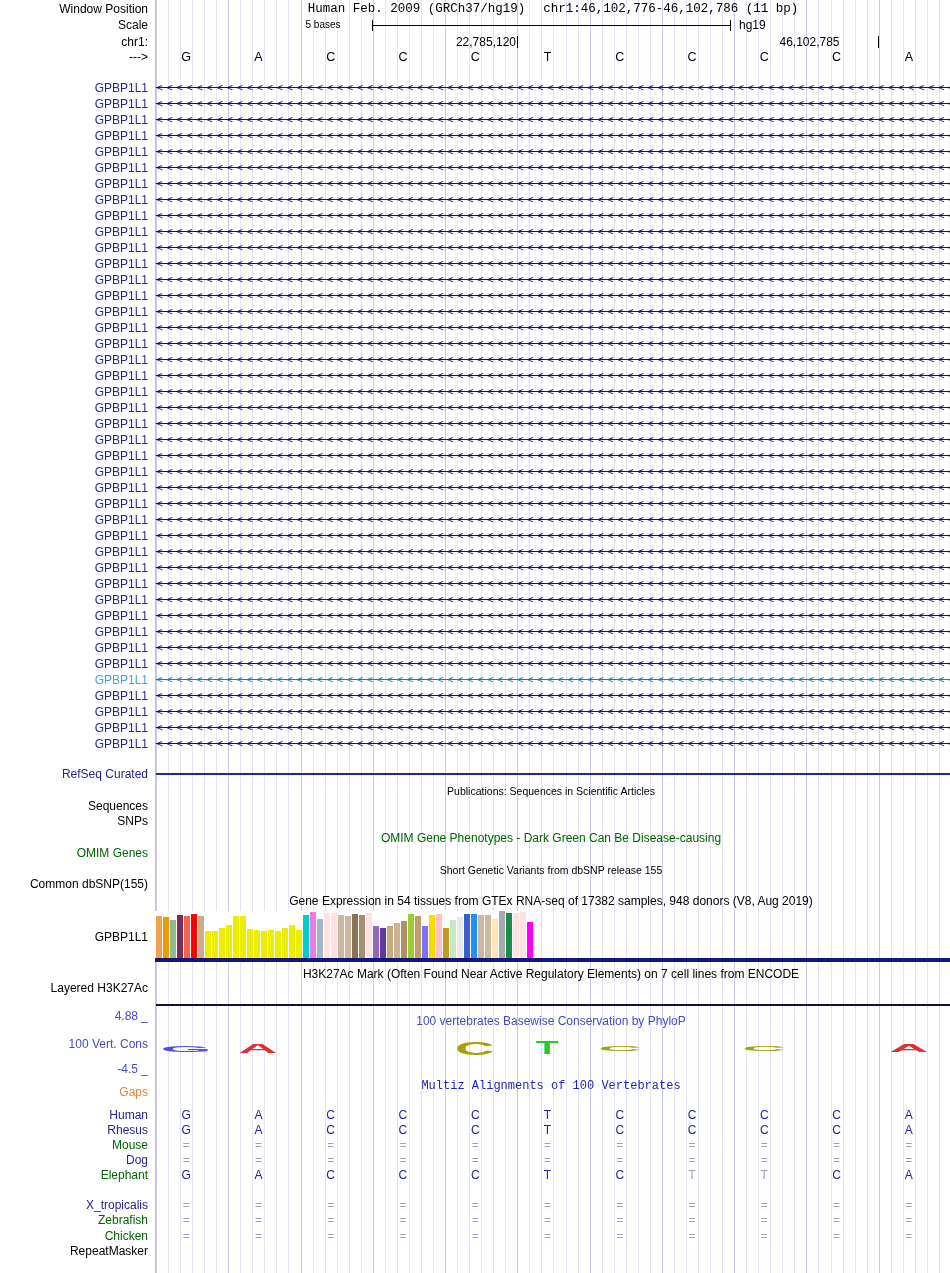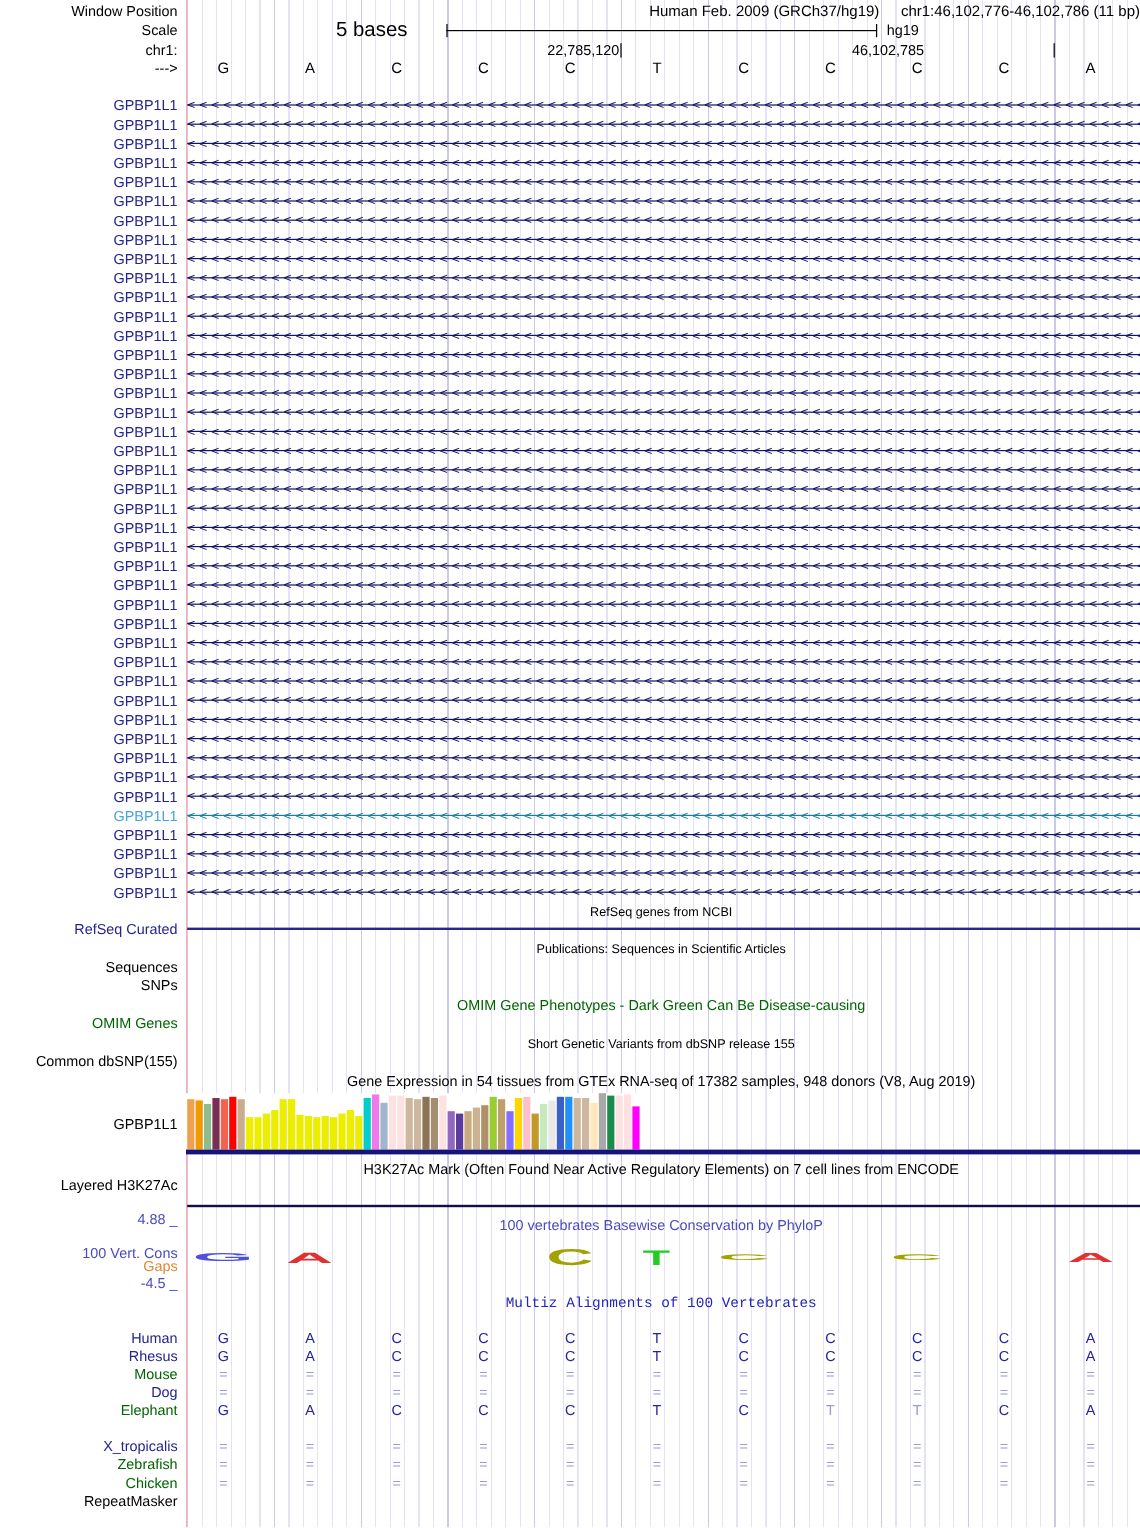--- a/index.html
+++ b/index.html
@@ -9,21 +9,21 @@
     background-image:
       repeating-linear-gradient(to right,var(--grid-line-dark) 0 1px,transparent 1px 72.27px),
       repeating-linear-gradient(to right,var(--grid-line) 0 1px,transparent 1px 12.045px);}
   .edge{position:absolute;left:155px;top:0;width:1px;height:1273px;background:var(--edge-line);}
   .lc{position:absolute;left:0;width:148px;text-align:right;font-size:12px;line-height:14px;white-space:nowrap;}
   .ct{position:absolute;left:156px;width:790px;text-align:center;font-size:12px;line-height:14px;white-space:nowrap;}
   .small{font-size:10.5px;line-height:12px;}
   .navy{color:var(--navy-label);} .green{color:var(--green-label);}
   .blue{color:var(--blue-text);} .orange{color:var(--orange-label);}
   .mzt{color:var(--multiz-title);font-family:Liberation Mono, monospace;}
-  .header-titles{position:absolute;left:156px;top:2px;width:794px;display:flex;justify-content:flex-end;gap:18px;font-size:12.5px;line-height:14px;}
+  .header-titles{position:absolute;left:156px;top:2px;width:794px;display:flex;justify-content:center;gap:18px;font-size:12.5px;line-height:14px;font-family:Liberation Mono, monospace;}
   .hline{position:absolute;background:#000;}
   .generow{position:absolute;left:0;width:950px;height:16px;}
   .generow .lc{top:1px;color:var(--navy-label);}
   .gline{position:absolute;left:156px;width:794px;top:7px;height:1px;background:var(--gene-line);}
   .garrows{position:absolute;left:156px;width:794px;top:0;height:16px;overflow:hidden;
      font-family:"DejaVu Sans Mono",monospace;font-size:11px;letter-spacing:3.4px;
      line-height:15px;color:var(--gene-line);}
   .generow.hl .lc{color:var(--highlight-label);}
   .generow.hl .gline{background:var(--highlight-line);}
   .generow.hl .garrows{color:var(--highlight-line);}
@@ -49,30 +49,30 @@
   <div class="grid"></div>
   <div class="edge"></div>
 
   <span class="lc" style="top:2px">Window Position</span>
   <div class="header-titles">
     <span>Human Feb. 2009 (GRCh37/hg19)</span>
     <span>chr1:46,102,776-46,102,786 (11 bp)</span>
   </div>
 
   <span class="lc" style="top:18px">Scale</span>
-  <div style="position:absolute;left:280px;top:18px;width:86px;text-align:left;font-size:17px;line-height:14px">5 bases</div>
+  <div style="position:absolute;left:280px;top:18px;width:86px;text-align:center;font-size:10px;line-height:14px">5 bases</div>
   <div class="hline" style="left:372px;top:25px;width:358px;height:1px"></div>
   <div class="vtick" style="left:372px;top:20px;height:11px"></div>
   <div class="vtick" style="left:730px;top:20px;height:11px"></div>
   <span style="position:absolute;left:739px;top:18px;font-size:12px;line-height:14px">hg19</span>
 
   <span class="lc" style="top:35px">chr1:</span>
   <div style="position:absolute;left:381px;top:35px;width:135px;text-align:right;font-size:12px;line-height:14px">22,785,120</div>
   <div class="vtick" style="left:517px;top:36px;height:12px"></div>
-  <div style="position:absolute;left:710px;top:35px;width:135px;text-align:left;font-size:12px;line-height:14px">46,102,785</div>
+  <div style="position:absolute;left:742px;top:35px;width:135px;text-align:center;font-size:12px;line-height:14px">46,102,785</div>
   <div class="vtick" style="left:878px;top:36px;height:12px"></div>
 
   <span class="lc" style="top:50px">---&gt;</span>
   <div class="basehost">
       <span class="basecell" style="left: 0px;">G</span>
       <span class="basecell" style="left: 72.27px;">A</span>
       <span class="basecell" style="left: 144.54px;">C</span>
       <span class="basecell" style="left: 216.81px;">C</span>
       <span class="basecell" style="left: 289.08px;">C</span>
       <span class="basecell" style="left: 361.35px;">T</span>
@@ -289,21 +289,20 @@
         <span class="gline"></span>
         <span class="garrows">&lt;&lt;&lt;&lt;&lt;&lt;&lt;&lt;&lt;&lt;&lt;&lt;&lt;&lt;&lt;&lt;&lt;&lt;&lt;&lt;&lt;&lt;&lt;&lt;&lt;&lt;&lt;&lt;&lt;&lt;&lt;&lt;&lt;&lt;&lt;&lt;&lt;&lt;&lt;&lt;&lt;&lt;&lt;&lt;&lt;&lt;&lt;&lt;&lt;&lt;&lt;&lt;&lt;&lt;&lt;&lt;&lt;&lt;&lt;&lt;&lt;&lt;&lt;&lt;&lt;&lt;&lt;&lt;&lt;&lt;&lt;&lt;&lt;&lt;&lt;&lt;&lt;&lt;&lt;&lt;</span>
       </div>
       <div class="generow" style="top: 736px;">
         <span class="lc">GPBP1L1</span>
         <span class="gline"></span>
         <span class="garrows">&lt;&lt;&lt;&lt;&lt;&lt;&lt;&lt;&lt;&lt;&lt;&lt;&lt;&lt;&lt;&lt;&lt;&lt;&lt;&lt;&lt;&lt;&lt;&lt;&lt;&lt;&lt;&lt;&lt;&lt;&lt;&lt;&lt;&lt;&lt;&lt;&lt;&lt;&lt;&lt;&lt;&lt;&lt;&lt;&lt;&lt;&lt;&lt;&lt;&lt;&lt;&lt;&lt;&lt;&lt;&lt;&lt;&lt;&lt;&lt;&lt;&lt;&lt;&lt;&lt;&lt;&lt;&lt;&lt;&lt;&lt;&lt;&lt;&lt;&lt;&lt;&lt;&lt;&lt;&lt;</span>
       </div>
     </div>
 
-  <div class="ct small" style="top:754px">RefSeq genes from NCBI</div>
   <span class="lc navy" style="top:767px">RefSeq Curated</span>
   <div class="rule-thin" style="top:773px"></div>
 
   <div class="ct small" style="top:785px">Publications: Sequences in Scientific Articles</div>
   <span class="lc" style="top:799px">Sequences</span>
   <span class="lc" style="top:814px">SNPs</span>
 
   <div class="ct green" style="top:831px">OMIM Gene Phenotypes - Dark Green Can Be Disease-causing</div>
   <span class="lc green" style="top:846px">OMIM Genes</span>
 
@@ -383,21 +382,21 @@
       <span class="phylo-letter" style="color: rgb(224, 48, 48); left: 258.405px; top: 1049px; transform: scale(1.81, 0.41);">A</span>
       <span class="phylo-letter" style="color: rgb(163, 163, 0); left: 475.215px; top: 1049px; transform: scale(1.81, 0.64);">C</span>
       <span class="phylo-letter" style="color: rgb(34, 204, 34); left: 547.485px; top: 1049px; transform: scale(1.24, 0.59);">T</span>
       <span class="phylo-letter" style="color: rgb(163, 163, 0); left: 619.755px; top: 1049px; transform: scale(2, 0.23);">C</span>
       <span class="phylo-letter" style="color: rgb(163, 163, 0); left: 764.295px; top: 1049px; transform: scale(2, 0.23);">C</span>
       <span class="phylo-letter" style="color: rgb(224, 48, 48); left: 908.835px; top: 1049px; transform: scale(1.81, 0.36);">A</span>
     </div>
   <span class="lc blue" style="top:1062px">-4.5 _</span>
 
   <div class="ct mzt" style="top:1079px">Multiz Alignments of 100 Vertebrates</div>
-  <span class="lc orange" style="top:1048px">Gaps</span>
+  <span class="lc orange" style="top:1085px">Gaps</span>
   <div>
       <div class="mzrow" style="top: 1108px;">
         <span class="lc navy">Human</span>
         <span class="mzcell" style="left: 150px;">G</span>
         <span class="mzcell" style="left: 222.27px;">A</span>
         <span class="mzcell" style="left: 294.54px;">C</span>
         <span class="mzcell" style="left: 366.81px;">C</span>
         <span class="mzcell" style="left: 439.08px;">C</span>
         <span class="mzcell" style="left: 511.35px;">T</span>
         <span class="mzcell" style="left: 583.62px;">C</span>

